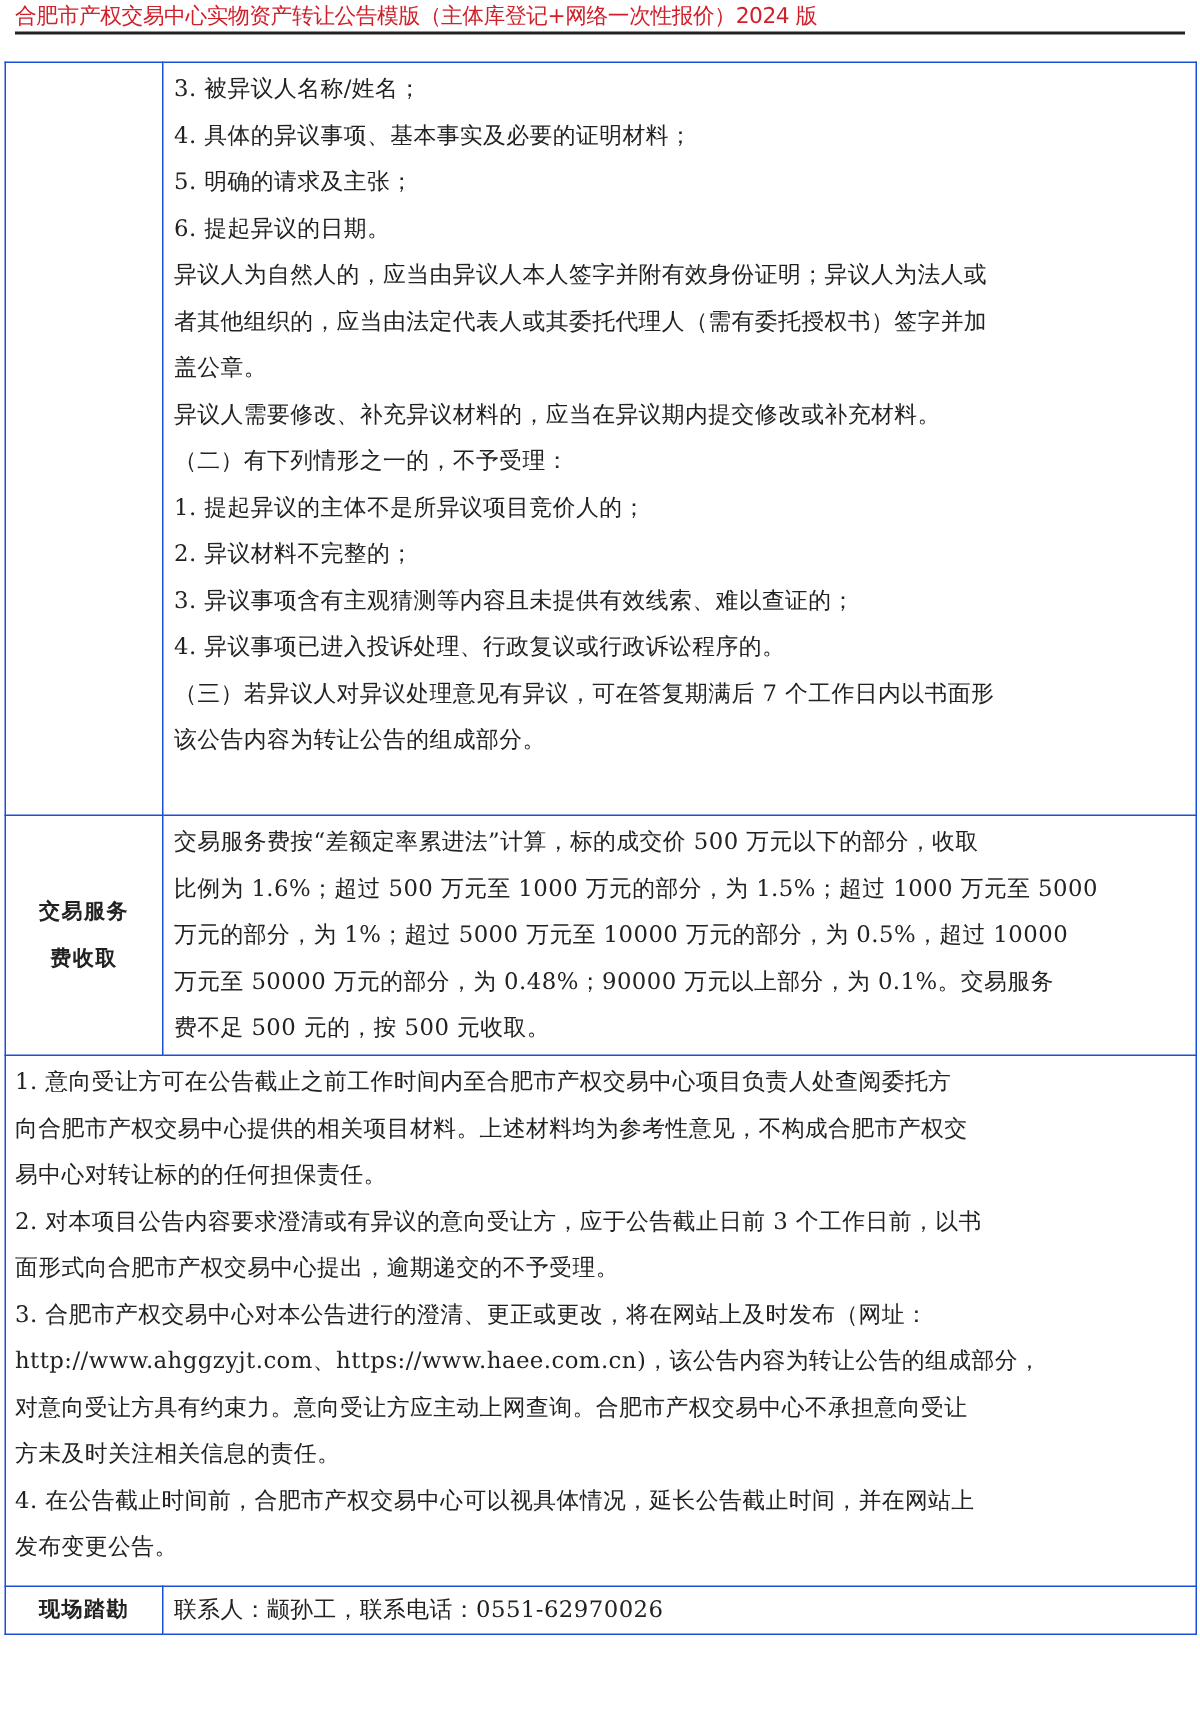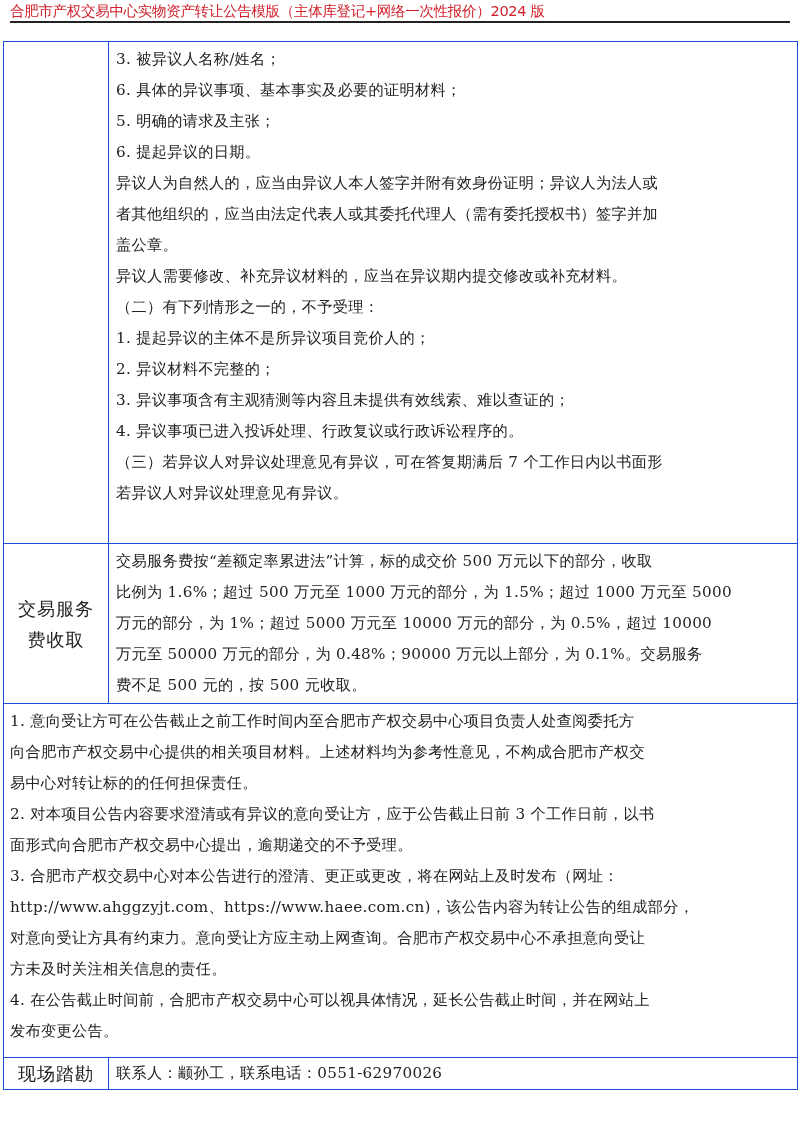--- a/index.html
+++ b/index.html
@@ -6,21 +6,21 @@
   body { width:800px; height:1145px; position:relative; overflow:hidden;
          font-family: "DejaVu Serif", "Liberation Serif", serif; color:#222; }
   .page-header { position:absolute; left:10px; top:2px; width:780px; height:20px;
          font-family: "DejaVu Sans", "Liberation Sans", sans-serif;
          font-size:14.5px; line-height:18px; white-space:nowrap; letter-spacing:-0.3px; }
   .header-rule { position:absolute; left:10px; top:21px; width:780px; height:2px; background:#222; }
   table.doc { position:absolute; left:3px; top:27px; width:795px; border-collapse:collapse;
          table-layout:fixed; font-size:15px; }
   table.doc td { border:1px solid #1d4ed8; vertical-align:top; padding:0; }
   .label-col { width:105px; }
-  .label { text-align:center; vertical-align:middle !important; font-size:18px; line-height:31px; letter-spacing:1px; }
+  .label { text-align:center; vertical-align:middle !important; font-size:14px; line-height:31px; letter-spacing:1px;font-weight:bold; }
   .content { padding:2px 7px 2px 7px !important; line-height:31px; font-size:15.2px; letter-spacing:0.3px; }
   .line { display:block; white-space:nowrap; }
   .section-head { text-align:center; font-size:16.5px; line-height:31px; letter-spacing:1px; }
   .full { padding:2px 5px 2px 6px !important; line-height:31px; font-size:15.2px; letter-spacing:0.3px; }
   .blank-top { height:14px; border:none !important; }
 </style>
 </head>
 <body>
 
 <div class="page-header" style="color:#d0202a;">合肥市产权交易中心实物资产转让公告模版（主体库登记+网络一次性报价）2024 版</div>
@@ -33,34 +33,34 @@
     </colgroup>
   <tbody>
       <tr>
         <td colspan="2" class="blank-top"></td>
       </tr>
 
   <tr style="height:502px;">
     <td></td>
     <td class="content">
       <span class="line">3. 被异议人名称/姓名；</span>
-      <span class="line">6. 具体的异议事项、基本事实及必要的证明材料；</span>
+      <span class="line">4. 具体的异议事项、基本事实及必要的证明材料；</span>
       <span class="line">5. 明确的请求及主张；</span>
       <span class="line">6. 提起异议的日期。</span>
       <span class="line">异议人为自然人的，应当由异议人本人签字并附有效身份证明；异议人为法人或</span>
       <span class="line">者其他组织的，应当由法定代表人或其委托代理人（需有委托授权书）签字并加</span>
       <span class="line">盖公章。</span>
       <span class="line">异议人需要修改、补充异议材料的，应当在异议期内提交修改或补充材料。</span>
       <span class="line">（二）有下列情形之一的，不予受理：</span>
       <span class="line">1. 提起异议的主体不是所异议项目竞价人的；</span>
       <span class="line">2. 异议材料不完整的；</span>
       <span class="line">3. 异议事项含有主观猜测等内容且未提供有效线索、难以查证的；</span>
       <span class="line">4. 异议事项已进入投诉处理、行政复议或行政诉讼程序的。</span>
       <span class="line">（三）若异议人对异议处理意见有异议，可在答复期满后 7 个工作日内以书面形</span>
-      <span class="line">若异议人对异议处理意见有异议。</span>
+      <span class="line">该公告内容为转让公告的组成部分。</span>
     </td>
   </tr>
 
   <tr style="height:160px;">
     <td class="label">
       <span class="line">交易服务</span>
       <span class="line">费收取</span>
     </td>
     <td class="content">
       <span class="line">交易服务费按“差额定率累进法”计算，标的成交价 500 万元以下的部分，收取</span>

